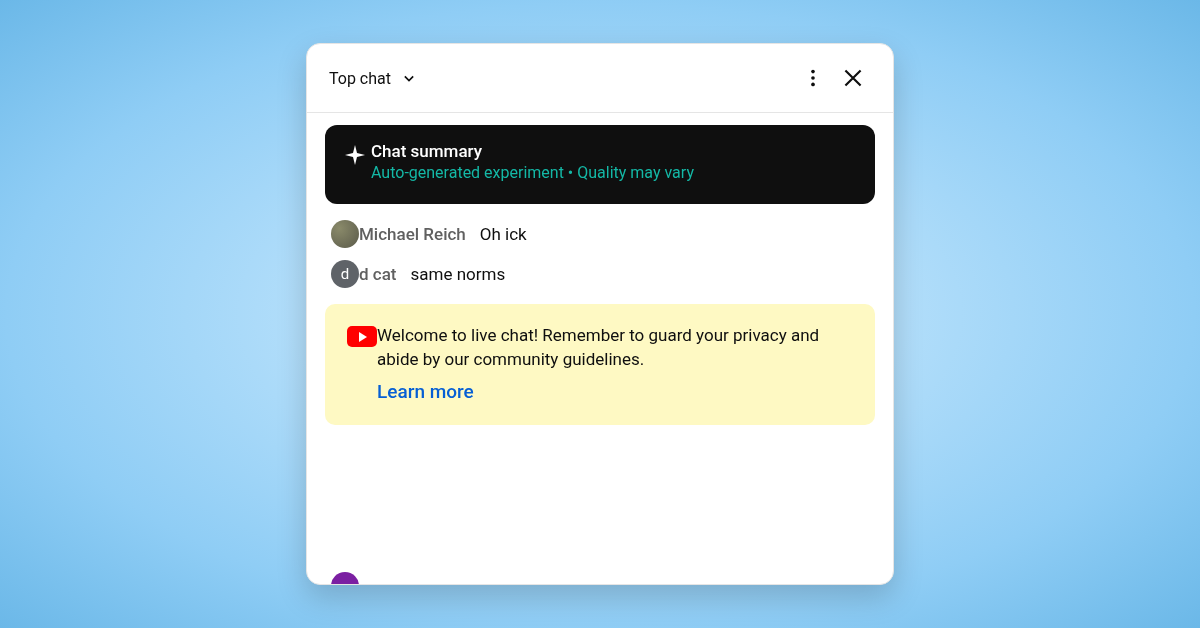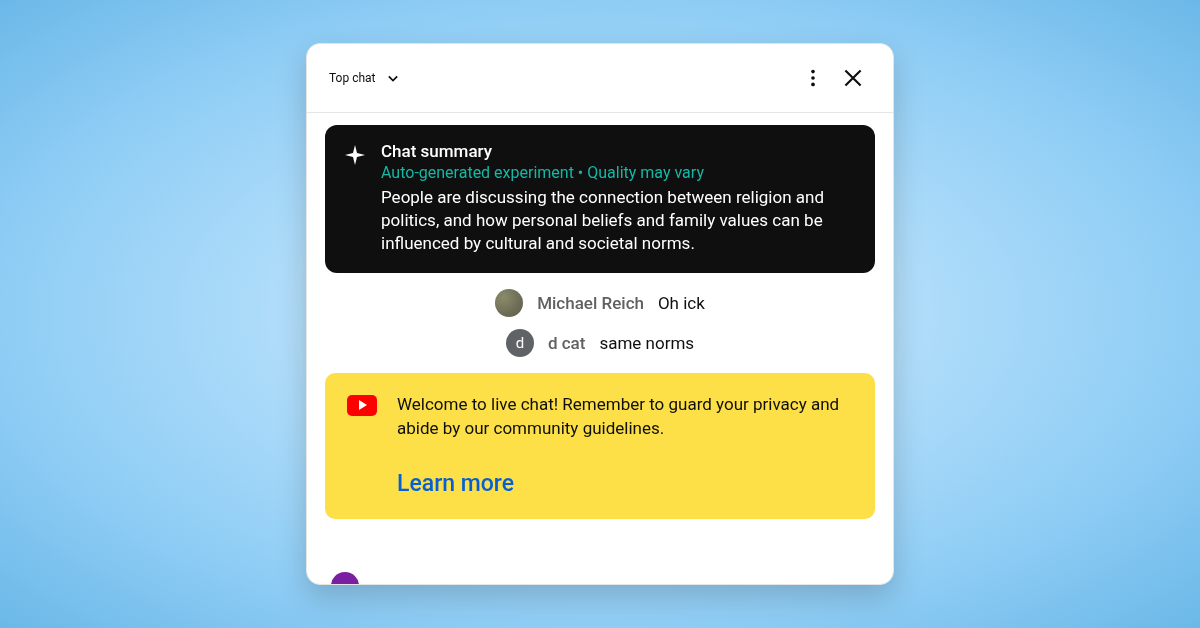--- a/index.html
+++ b/index.html
@@ -23,21 +23,21 @@
       flex-direction: column;
       border: 1px solid #e5e5e5;
     }
     .chat-header {
       display: flex;
       align-items: center;
       padding: 14px 20px 14px 22px;
       border-bottom: 1px solid #e5e5e5;
     }
     .header-title {
-      font-size: 12px;
+      font-size: 16px;
       font-weight: 400;
       color: #0f0f0f;
       display: flex;
       align-items: center;
       cursor: pointer;
     }
     .chevron-down {
       margin-left: 8px;
       display: inline-flex;
     }
@@ -56,58 +56,55 @@
       position: relative;
       padding: 12px 18px 0 18px;
       overflow: hidden;
     }
     .summary-card {
       background: #0f0f0f;
       color: #fff;
       border-radius: 12px;
       padding: 16px 20px 18px 18px;
       display: flex;
-      gap: 14px;
+      gap: 4px;
       position: relative;
       z-index: 2;
     }
     .sparkle-wrap { flex-shrink: 0; padding-top: 2px; }
     .summary-title { font-size: 17px; font-weight: 500; color: #fff; margin-bottom: 2px; }
     .summary-sub { font-size: 16px; color: #14b8a6; margin-bottom: 4px; }
     .summary-body { font-size: 17px; line-height: 1.35; color: #fff; }
     .chat-messages { padding-top: 10px; }
     .msg-row {
       display: flex;
       align-items: center;
-      gap: 14px;
       padding: 6px 6px;
-      justify-content: center;
     }
     .avatar {
       width: 28px;
       height: 28px;
       border-radius: 50%;
       flex-shrink: 0;
       display: flex;
       align-items: center;
       justify-content: center;
       font-size: 15px;
       color: #fff;
     }
     .avatar.img1 { background: radial-gradient(circle at 30% 30%, #8a8a6a, #5a5a4a); }
     .avatar.grey { background: #5f6368; }
     .msg-author { font-size: 17px; color: #606060; font-weight: 500; margin-right: 10px; }
     .msg-text { font-size: 17px; color: #0f0f0f; }
     .welcome-box {
-      background: #fde047;
+      background: #fef9c3;
       border-radius: 10px;
       margin-top: 10px;
       padding: 20px 22px 22px 22px;
       display: flex;
-      gap: 20px;
     }
     .yt-icon-wrap { flex-shrink: 0; padding-top: 2px; }
     .yt-icon {
       width: 30px;
       height: 21px;
       background: #ff0000;
       border-radius: 5px;
       position: relative;
     }
     .yt-icon::after {
@@ -115,22 +112,22 @@
       position: absolute;
       left: 12px;
       top: 5.5px;
       border-left: 8px solid #fff;
       border-top: 5px solid transparent;
       border-bottom: 5px solid transparent;
     }
     .welcome-text { font-size: 17px; color: #0f0f0f; line-height: 1.4; }
     .learn-more {
       display: block;
-      margin-top: 30px;
-      font-size: 23px;
+      margin-top: 8px;
+      font-size: 19px;
       font-weight: 500;
       color: #065fd4;
       cursor: pointer;
     }
     .peek-avatar {
       position: absolute;
       bottom: -16px;
       left: 24px;
       width: 28px;
       height: 28px;
@@ -172,21 +169,20 @@
 
     <div class="summary-card">
       <div class="sparkle-wrap">
         <svg width="24" height="24" viewBox="0 0 24 24">
           <path d="M12 2 L14 10 L22 12 L14 14 L12 22 L10 14 L2 12 L10 10 Z" fill="#fff"></path>
         </svg>
       </div>
       <div>
         <div class="summary-title">Chat summary</div>
         <div class="summary-sub">Auto-generated experiment • Quality may vary</div>
-        <div class="summary-body">People are discussing the connection between religion and politics, and how personal beliefs and family values can be influenced by cultural and societal norms.</div>
       </div>
     </div>
 
     <div class="chat-messages">
       <div class="msg-row">
         <div class="avatar img1"></div>
         <div>
           <span class="msg-author">Michael Reich</span>
           <span class="msg-text">Oh ick</span>
         </div>

